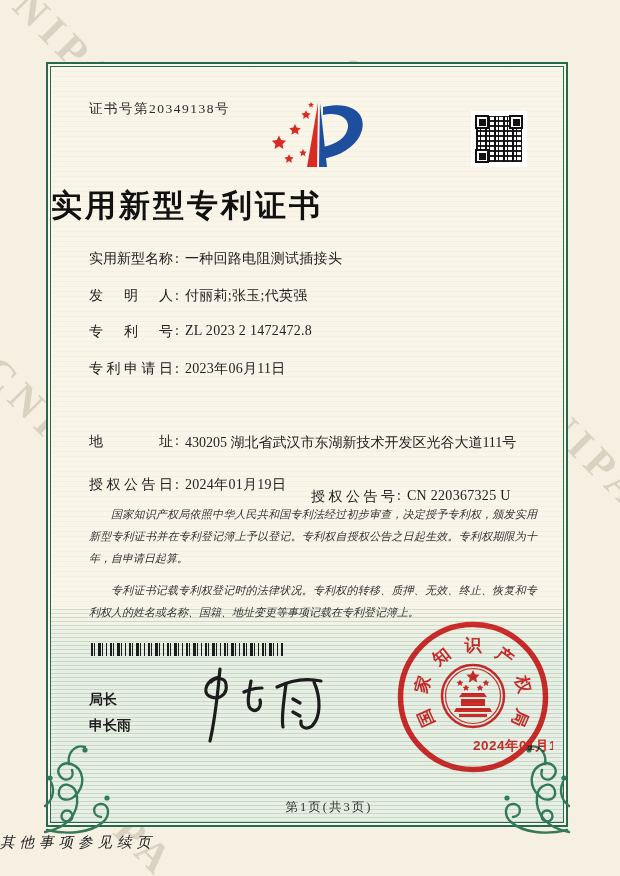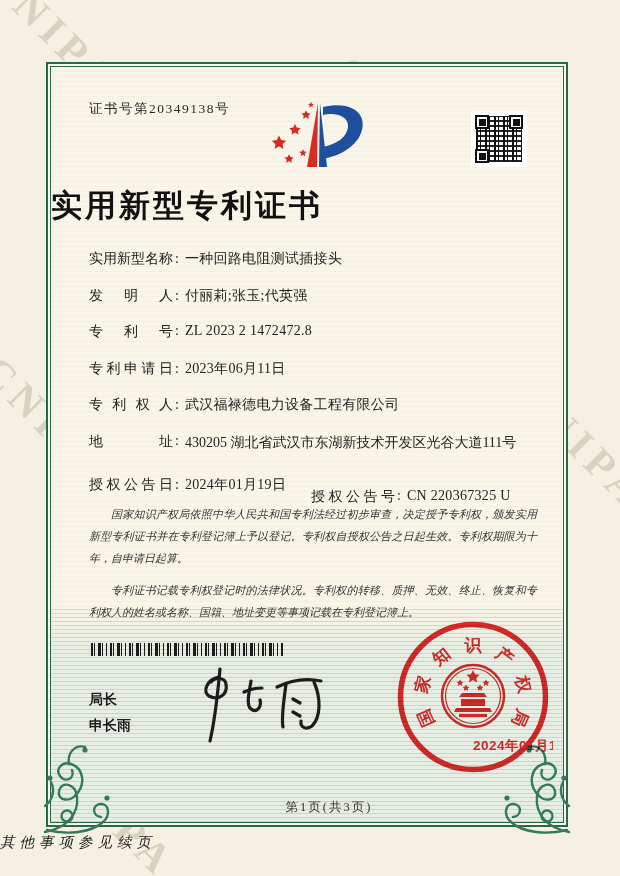--- a/index.html
+++ b/index.html
@@ -170,23 +170,20 @@
     <span class="lbl">实用新型名称</span><span class="colon">:</span><span class="val">一种回路电阻测试插接头</span>
   </div>
   <div class="row r-inventor">
     <span class="lbl">发明人</span><span class="colon">:</span><span class="val">付丽莉;张玉;代英强</span>
   </div>
   <div class="row r-patno">
     <span class="lbl">专利号</span><span class="colon">:</span><span class="val">ZL 2023 2 1472472.8</span>
   </div>
   <div class="row r-filing">
     <span class="lbl">专利申请日</span><span class="colon">:</span><span class="val">2023年06月11日</span>
-  </div>
-  <div class="row r-patentee">
-    <span class="lbl">专利权人</span><span class="colon">:</span><span class="val">武汉福禄德电力设备工程有限公司</span>
   </div>
   <div class="row r-address">
     <span class="lbl">地址</span><span class="colon">:</span><span class="val-block"><span>430205 湖北省武汉市东湖新技术开发区光谷大道111号</span><br></span>
   </div>
   <div class="row r-grant">
     <span class="lbl">授权公告日</span><span class="colon">:</span><span class="val">2024年01月19日</span>
     <span class="pair2">
       <span class="lbl">授权公告号</span><span class="colon">:</span><span class="val">CN 220367325 U</span>
     </span>
   </div>

